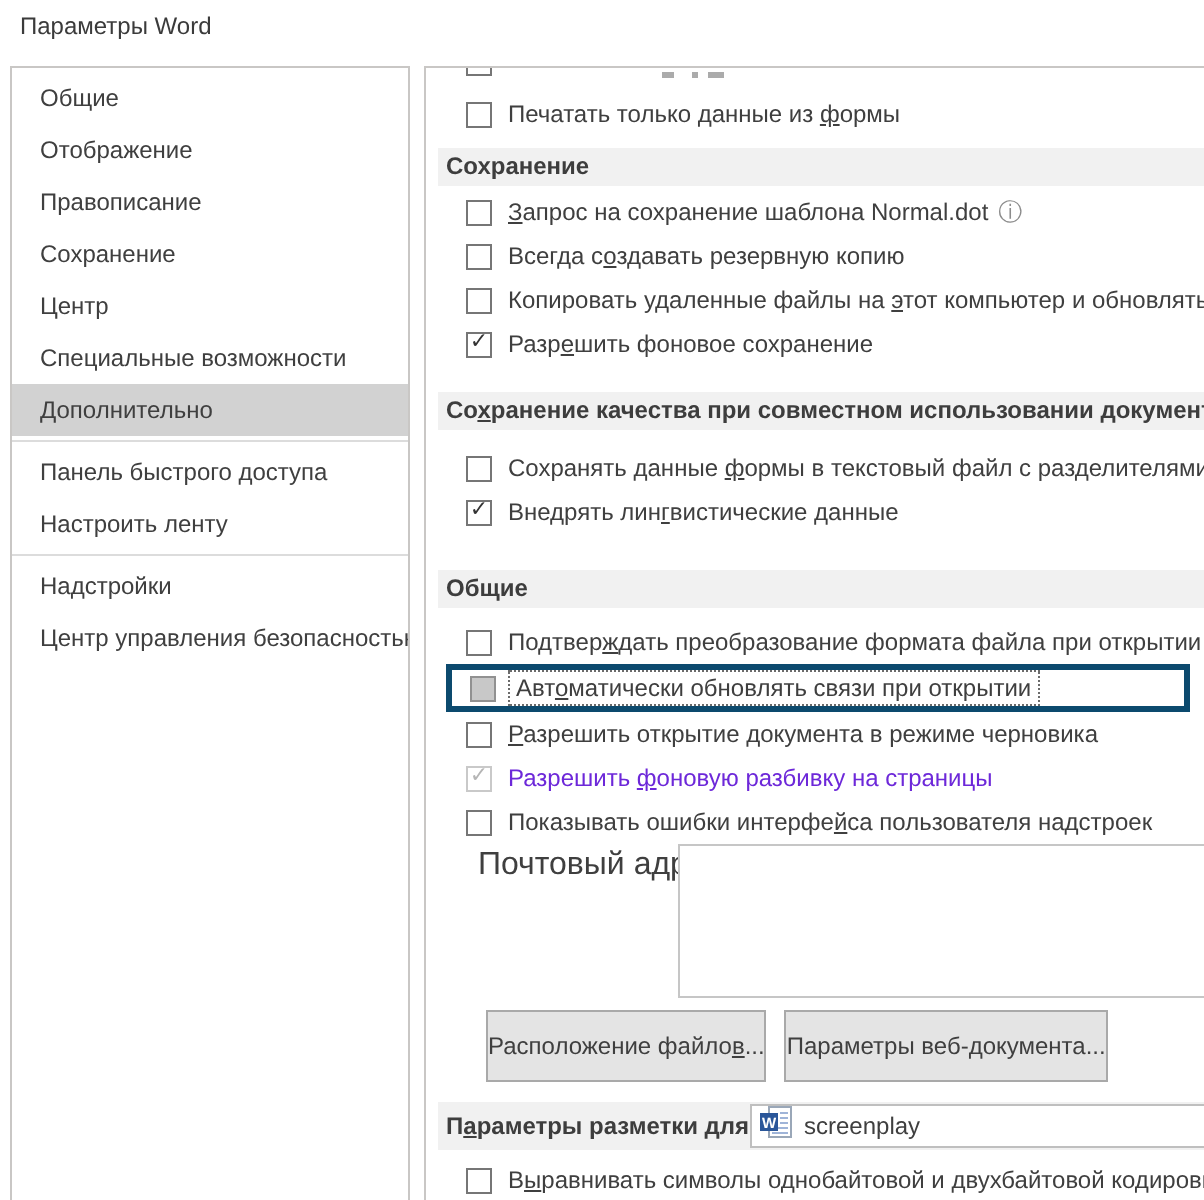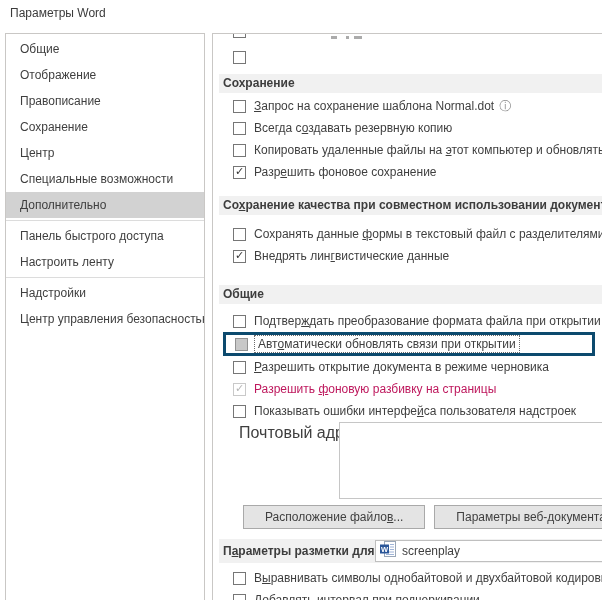--- a/index.html
+++ b/index.html
@@ -21,37 +21,37 @@
   .clip .cb{position:absolute;left:20px;top:-9px;}
   .frag{position:absolute;top:2px;height:3px;background:#ababab;}
 
   .row{height:22px;display:flex;align-items:center;padding-left:20px;font-size:12px;box-sizing:border-box;}
   .cb{width:13px;height:13px;box-sizing:border-box;border:1px solid #767676;background:#fff;flex:none;
       margin-right:8px;display:inline-flex;align-items:center;justify-content:center;cursor:pointer;}
   .cb.checked::after{content:"✓";font-size:11px;line-height:1;color:#333;margin-top:-1px;}
   .cb.filled{background:#c8c8c8;border-color:#919191;}
   .row.disabled .cb{border-color:#c9c9c9;cursor:default;}
   .row.disabled .cb.checked::after{color:#b5b5b5;}
-  .row.disabled .lbl{color:#be185d;}
+  .row.disabled .lbl{color:#6d28d9;}
   .lbl{white-space:nowrap;cursor:default;}
   .lbl.focused{outline:1px dotted #6b6b6b;outline-offset:1px;padding:0 2px;}
   .row.annotated{border:3px solid #0c4a6e;height:24px;margin-left:10px;margin-right:12px;padding-left:9px;}
   .info{color:#8c8c8c;font-size:12px;margin-left:5px;cursor:pointer;}
 
   .hdr{height:19px;line-height:19px;margin-left:6px;background:#f1f1f1;font-weight:bold;
        font-size:12px;color:#3d3d3d;padding-left:4px;white-space:nowrap;}
 
   .field{display:flex;padding-left:26px;}
   .flabel{width:100px;flex:none;font-size:16px;padding-top:2px;white-space:nowrap;}
   .addr{flex:1;height:71px;border:1px solid #c6c6c6;resize:none;margin-right:-3px;
         font-family:"Liberation Sans","DejaVu Sans",sans-serif;font-size:12px;}
 
   .btnrow{display:flex;gap:9px;padding-left:30px;}
-  .btn{height:24px;font-size:12px;color:#3f3f3f;background:#e4e4e4;border:1px solid #a9a9a9;
-       padding:0 21px;font-family:"Liberation Sans","DejaVu Sans",sans-serif;cursor:pointer;white-space:nowrap;}
+  .btn{height:36px;font-size:12px;color:#3f3f3f;background:#e4e4e4;border:1px solid #a9a9a9;
+       padding:0 0;font-family:"Liberation Sans","DejaVu Sans",sans-serif;cursor:pointer;white-space:nowrap;}
 
   .combohdr{display:flex;align-items:center;height:24px;margin-left:6px;background:#f1f1f1;}
   .chlabel{font-weight:bold;font-size:12px;color:#3d3d3d;padding-left:4px;width:152px;flex:none;white-space:nowrap;}
   .combo{flex:1;height:22px;box-sizing:border-box;background:#fff;border:1px solid #bfbfbf;
          display:flex;align-items:center;gap:6px;padding:0 4px;margin-right:-2px;cursor:pointer;}
   .cval{font-size:12px;color:#3f3f3f;}
 
   
   .b2{margin-top:6px;}.b3{margin-top:2px;}.b7{margin-top:13px;}.b8{margin-top:8px;}
   .b10{margin-top:18px;}.b11{margin-top:6px;}.b17{margin-top:6px;}.b18{margin-top:10px;}.b19{margin-top:4px;}
@@ -79,20 +79,21 @@
     </nav>
   <section class="panel" id="panel">
       <div class="clip b0">
         <span class="cb"></span>
         <span class="frag" style="left: 118px; width: 6px;"></span>
         <span class="frag" style="left: 133px; width: 3px;"></span>
         <span class="frag" style="left: 141px; width: 8px;"></span>
       </div>
       <div class="row b1">
         <span class="cb unchecked"></span>
+        <span class="lbl">Печатать только данные из <u>ф</u>ормы</span>
       </div>
       <div class="hdr b2">Сохранение</div>
       <div class="row b3">
         <span class="cb unchecked"></span>
         <span class="lbl"><u>З</u>апрос на сохранение шаблона Normal.dot</span>
         <span class="info">ⓘ</span>
       </div>
       <div class="row b4">
         <span class="cb unchecked"></span>
         <span class="lbl">Всегда с<u>о</u>здавать резервную копию</span>

